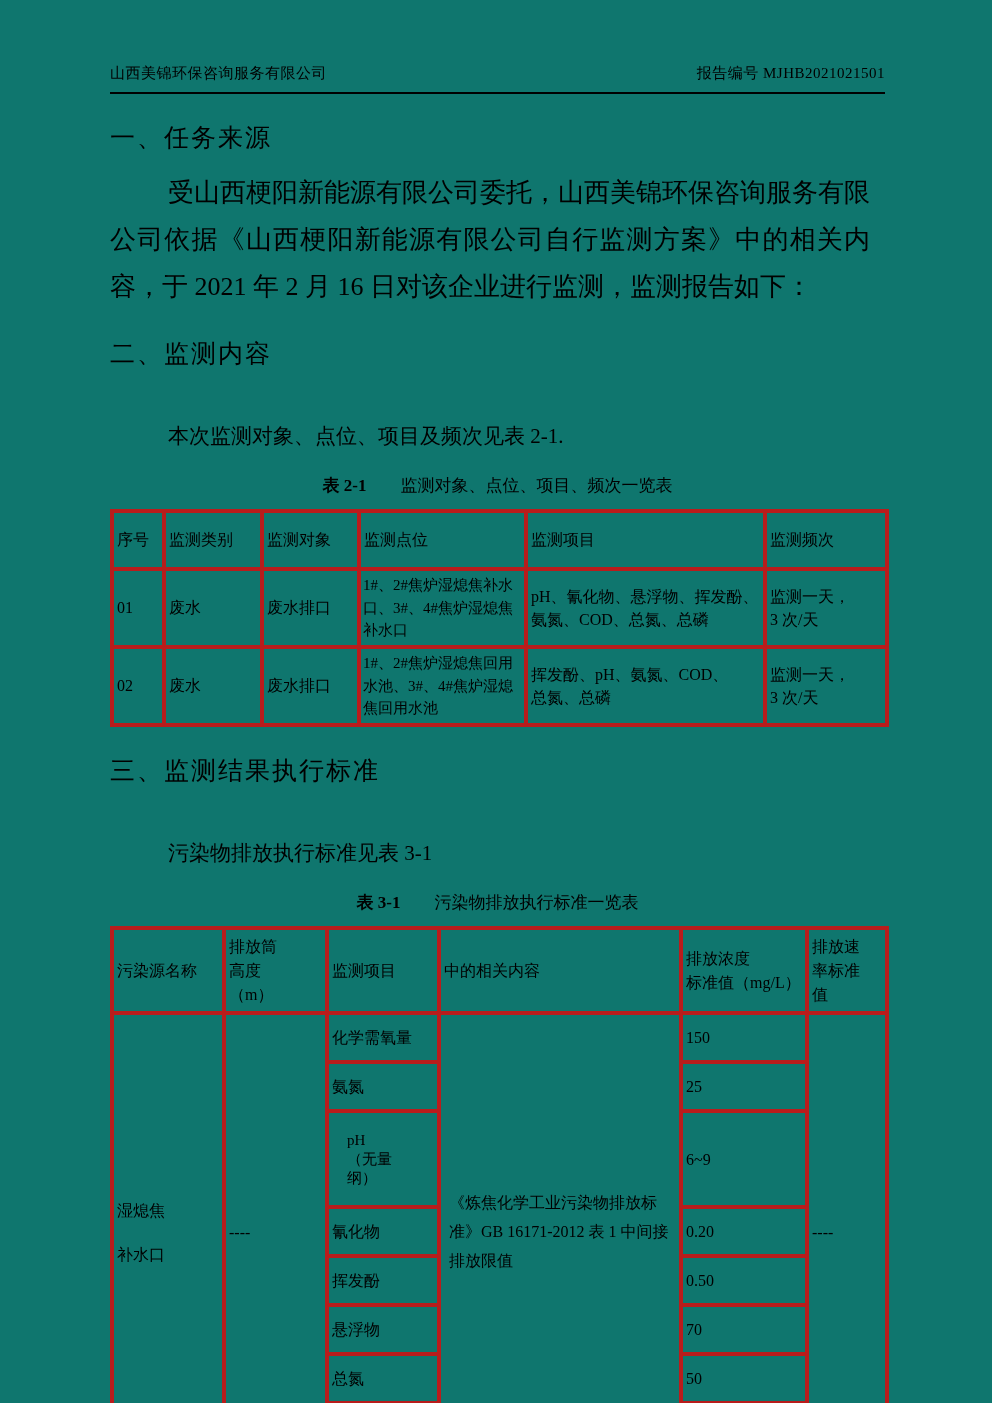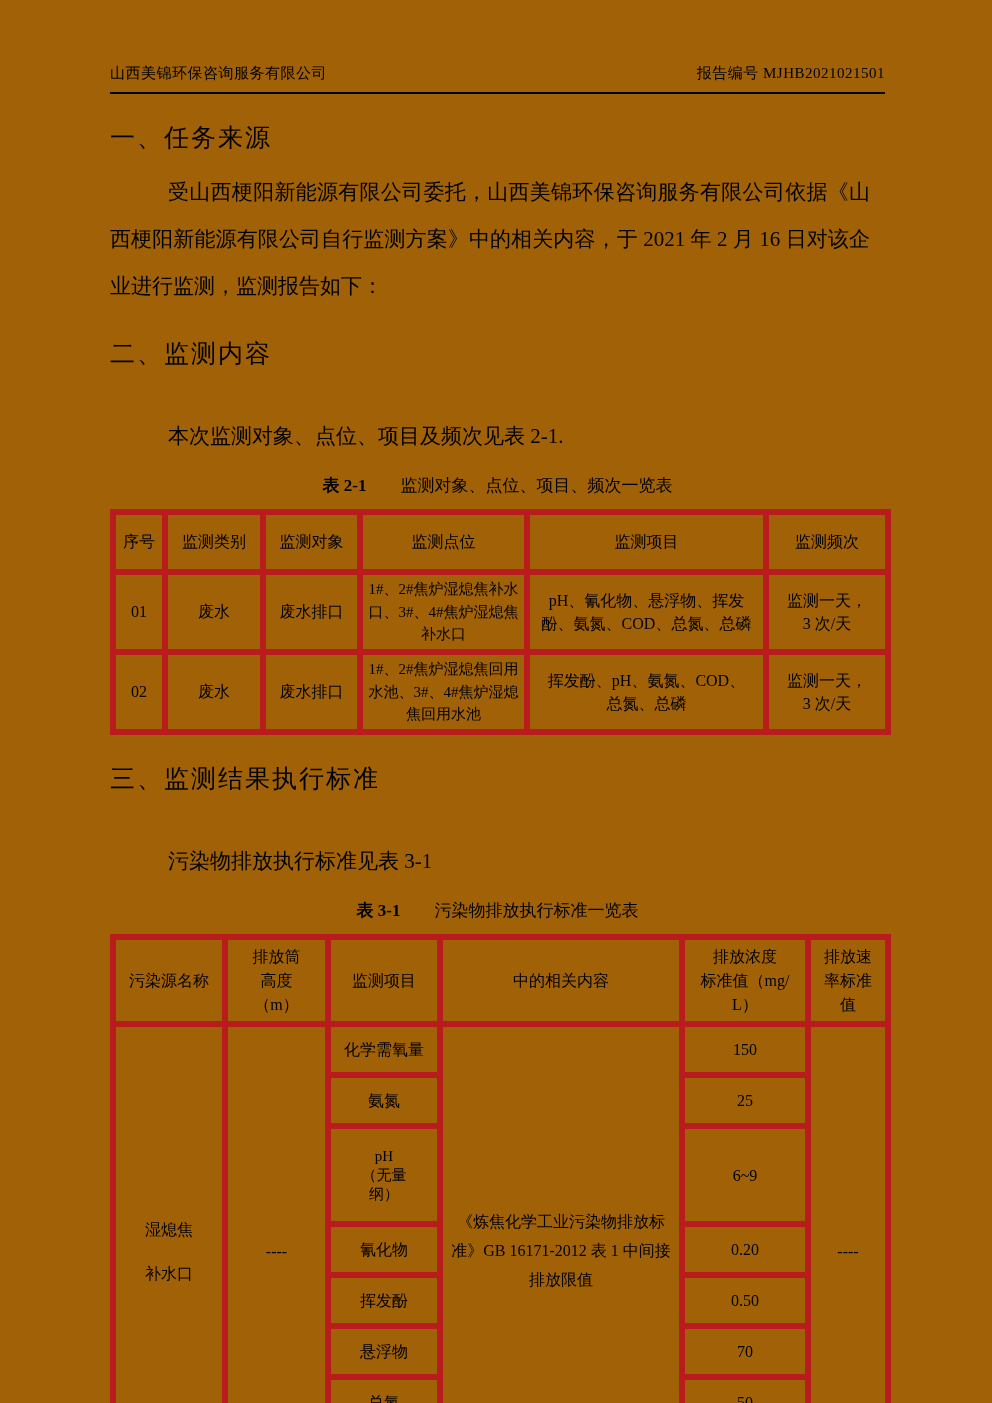--- a/index.html
+++ b/index.html
@@ -1,21 +1,21 @@
 <!DOCTYPE html>
 <html><head>
 <meta charset="utf-8">
 <style>
   html, body { margin: 0; padding: 0; background: #888; }
   .page {
     position: relative;
     width: 992px;
     height: 1403px;
     margin: 0 auto;
-    background: #a16207;
+    background: #0f766e;
     color: #000000;
     font-family: "Liberation Serif", "DejaVu Serif", serif;
     overflow: hidden;
   }
   .content { margin: 0 110px 0 110px; width: 775px; }
 
   
   .page-header {
     display: flex;
     justify-content: space-between;
@@ -31,21 +31,21 @@
   }
 
   
   .section-title {
     font-size: 25px;
     font-weight: normal;
     letter-spacing: 2px;
     margin: 27px 0 0 0;
   }
   .para {
-    font-size: 21px;
+    font-size: 26px;
     line-height: 47px;
     text-indent: 58px;
     text-align: justify;
     margin: 15px 15px 0 0;
   }
   .table-intro {
     font-size: 21px;
     line-height: 28px;
     text-indent: 58px;
     margin: 52px 0 0 0;
@@ -59,22 +59,22 @@
 
   
   table {
     border-collapse: collapse;
     table-layout: fixed;
     width: 775px;
     margin-top: 12px;
     border: 3px solid #000;
   }
   th, td {
-    border: 6px solid #b91c1c;
-    text-align: center;
+    border: 4px solid #b91c1c;
+    text-align: left;
     vertical-align: middle;
     font-weight: normal;
     font-size: 16px;
     line-height: 1.45;
     padding: 2px 3px;
     word-break: break-all;
   }
   .prewrap { white-space: pre-line; }
 
   

